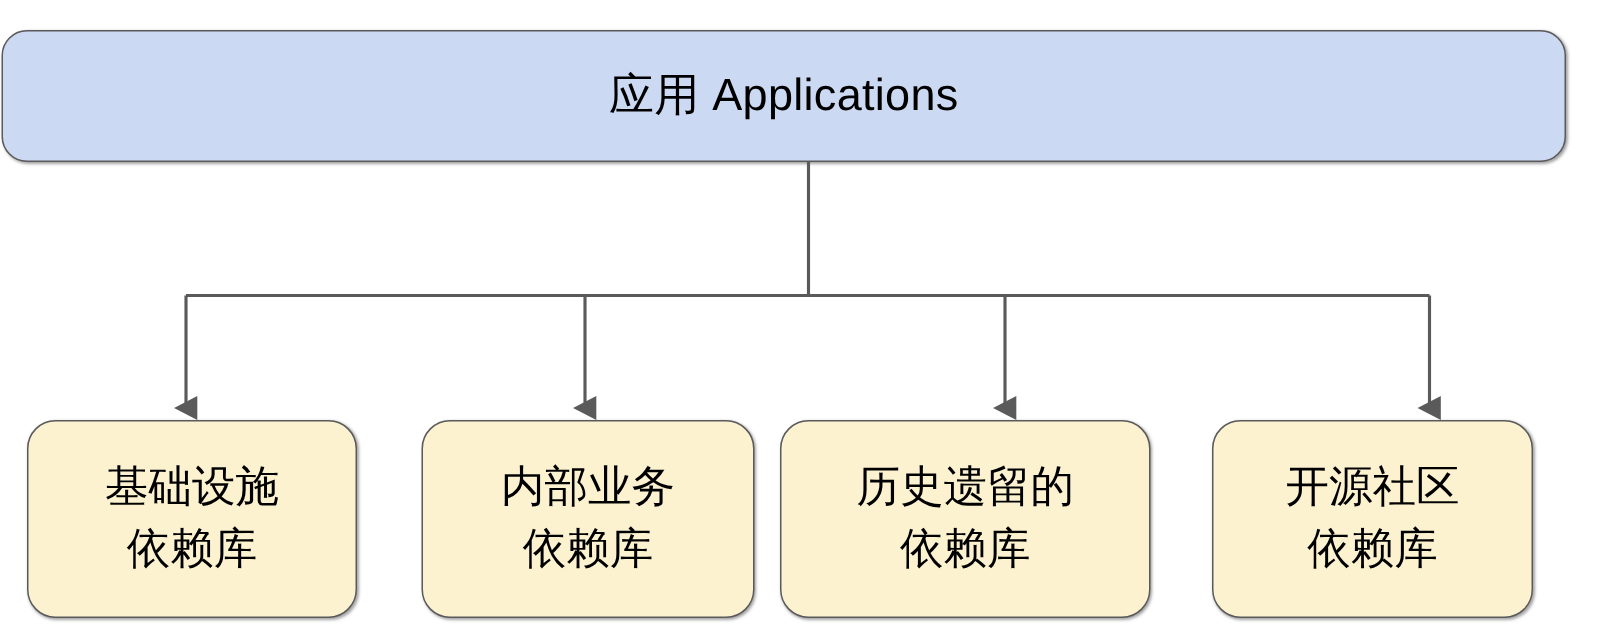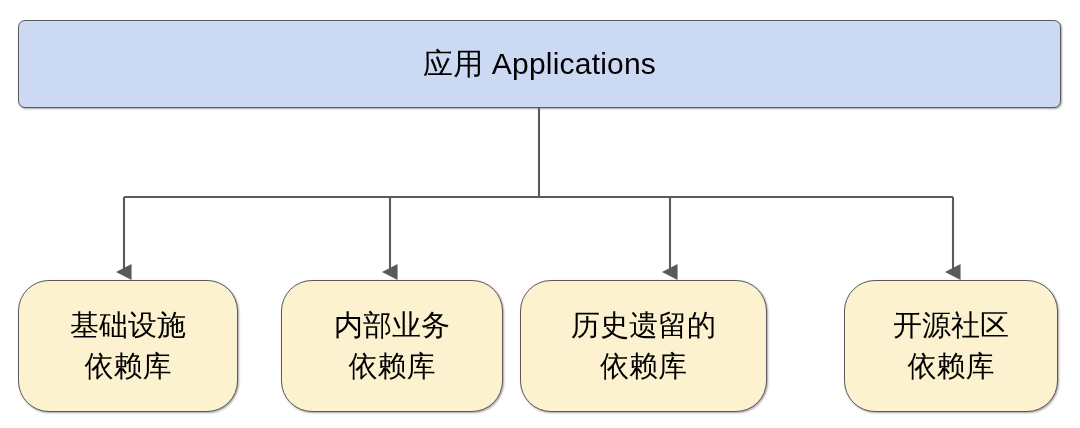--- a/index.html
+++ b/index.html
@@ -29,44 +29,44 @@
     position: absolute;
     box-sizing: border-box;
     display: flex;
     align-items: center;
     justify-content: center;
     text-align: center;
     color: #000000;
     box-shadow: 1px 1px 2px rgba(90, 90, 90, 0.55);
   }
   .node-root {
-    left: 18px;
+    left: 1px;
     top: 20px;
     width: 1043px;
     height: 88px;
     background: #ccd9f2;
     border: 1.4px solid #5a5a5a;
-    border-radius: 7px;
+    border-radius: 17px;
     font-size: 30px;
     line-height: 1.15;
     letter-spacing: 0.2px;
   }
   .node-leaf {
     top: 280px;
     height: 132px;
     background: #fcf2d0;
     border: 1.4px solid #5a5a5a;
-    border-radius: 31px;
+    border-radius: 19px;
     font-size: 29px;
     line-height: 1.42;
   }
   .node-leaf-0 { left: 18px;  width: 220px; }
   .node-leaf-1 { left: 281px; width: 222px; }
   .node-leaf-2 { left: 520px; width: 247px; }
-  .node-leaf-3 { left: 844px; width: 214px; font-family: Liberation Serif, serif; }
+  .node-leaf-3 { left: 808px; width: 214px; font-family: Liberation Serif, serif; }
   .node-label {
     display: block;
     white-space: pre-line;
   }
 </style>
 </head>
 <body>
 
 <div id="diagram-canvas">
 

